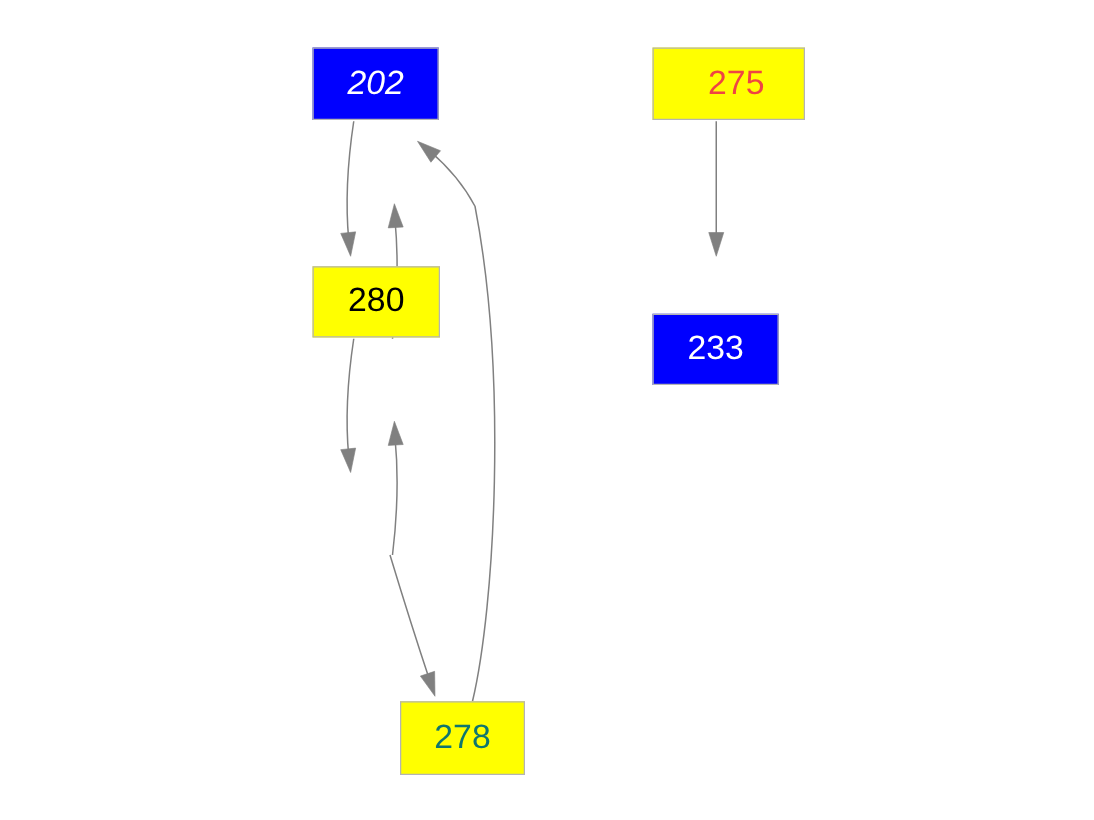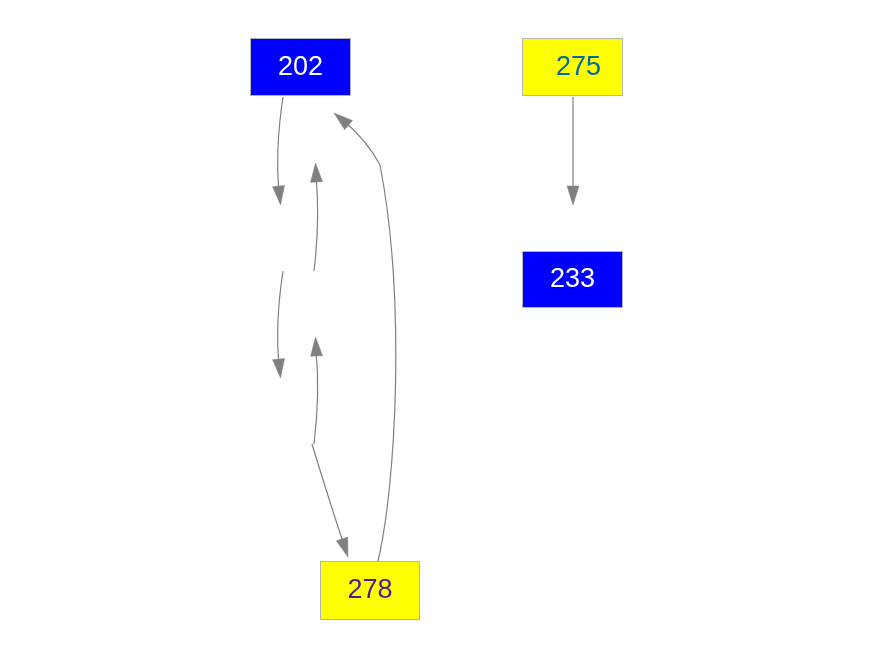--- a/index.html
+++ b/index.html
@@ -75,31 +75,34 @@
       <g>
         <path d="M 378,561 C 396,485 406,300 380,165 C 371,148 358,133 344,121" fill="none" stroke="#808080" stroke-width="1.2"></path>
         <polygon points="334,113 352.42294019308997,120.58915506771532 344.7232448546981,129.79321350385894" fill="#808080" stroke="#808080" stroke-width="0.5"></polygon>
       </g>
       <g>
         <path d="M 573,97 L 573,192" fill="none" stroke="#808080" stroke-width="1.2"></path>
         <polygon points="573,205 567,186 579,186" fill="#808080" stroke="#808080" stroke-width="0.5"></polygon>
       </g>
     </svg>
 
-  <div class="node" style="left: 250px; top: 38px; width: 101px; height: 58px; background: rgb(0, 0, 255); color: rgb(255, 255, 255); border-color: rgb(180, 180, 180);">
+  <div class="node" style="left: 250px; top: 38px; width: 101px; height: 58px; background: rgb(0, 0, 255); color: rgb(255, 255, 255); border-color: rgb(180, 180, 180); font-style: italic;">
     <span class="node-label">202</span>
   </div>
 
+  <div class="node" style="left: 250px; top: 213px; width: 102px; height: 57px; background: rgb(255, 255, 0); color: rgb(0, 0, 0); border-color: rgb(180, 180, 180);">
+    <span class="node-label">280</span>
+  </div>
 
 
-  <div class="node" style="left: 320px; top: 561px; width: 100px; height: 59px; background: rgb(255, 255, 0); color: #4c1d95; border-color: rgb(180, 180, 180);">
+  <div class="node" style="left: 320px; top: 561px; width: 100px; height: 59px; background: rgb(255, 255, 0); color: #0f766e; border-color: rgb(180, 180, 180);">
     <span class="node-label">278</span>
   </div>
 
-  <div class="node" style="left: 522px; top: 38px; width: 101px; height: 58px; background: rgb(255, 255, 0); color: #0369a1; border-color: rgb(180, 180, 180); padding-left: 12px;">
+  <div class="node" style="left: 522px; top: 38px; width: 122px; height: 58px; background: rgb(255, 255, 0); color: #ef4444; border-color: rgb(180, 180, 180); padding-left: 12px;">
     <span class="node-label">275</span>
   </div>
 
   <div class="node" style="left: 522px; top: 213px; width: 101px; height: 57px; background: rgb(0, 0, 255); color: rgb(255, 255, 255); border-color: rgb(180, 180, 180); margin-top: 38px;">
     <span class="node-label">233</span>
   </div>
 
 </div>
 
 </body></html>

